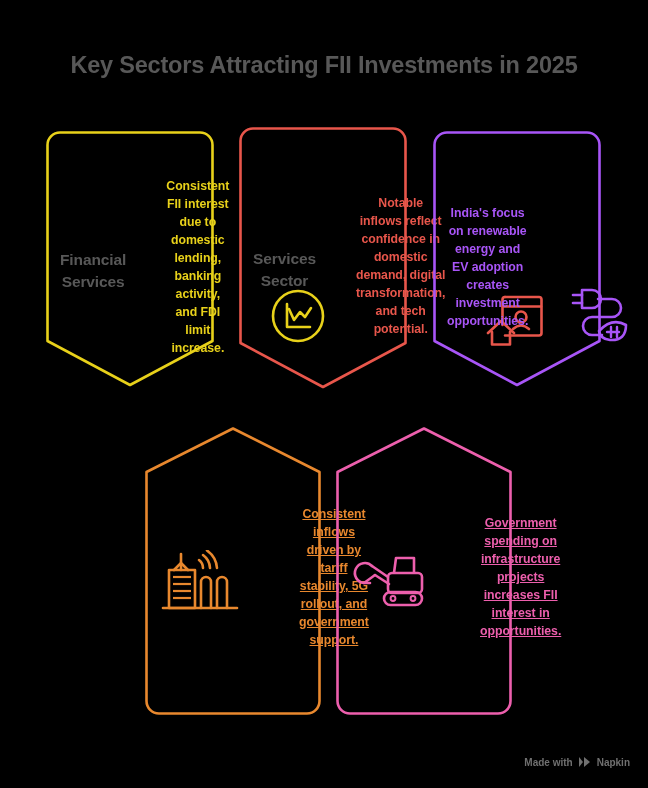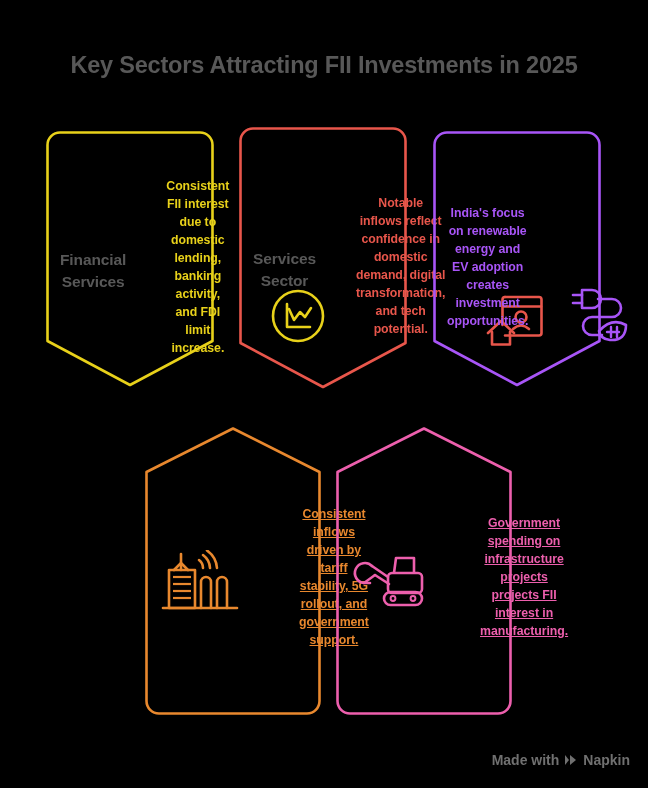--- a/index.html
+++ b/index.html
@@ -86,21 +86,21 @@
 
   
   #footer {
     position: absolute;
     right: 18px;
     bottom: 20px;
     display: flex;
     align-items: center;
     gap: 5px;
     color: #707070;
-    font-size: 14px;
+    font-size: 10px;
     font-weight: bold;
   }
   #footer .nap-mark {
     display: inline-flex;
     align-items: center;
     gap: 1px;
   }
 </style>
 </head>
 <body>
@@ -211,21 +211,21 @@
           <path d="M 44 20 L 46 5 L 64 5 L 64 20" fill="none" stroke="#ED5FAD" stroke-width="2.6" stroke-linejoin="round"></path>
           <rect x="34" y="39" width="38" height="13" rx="6.5" fill="none" stroke="#ED5FAD" stroke-width="2.6"></rect>
           <circle cx="43" cy="45.5" r="2.4" fill="none" stroke="#ED5FAD" stroke-width="2"></circle>
           <circle cx="63" cy="45.5" r="2.4" fill="none" stroke="#ED5FAD" stroke-width="2"></circle>
           <path d="M 38 24 L 22 13" fill="none" stroke="#ED5FAD" stroke-width="2.6" stroke-linecap="round"></path>
           <path d="M 39 31 L 25 22" fill="none" stroke="#ED5FAD" stroke-width="2.6" stroke-linecap="round"></path>
           <path d="M 22 13 A 10 10 0 1 0 14 30 L 20 30" fill="none" stroke="#ED5FAD" stroke-width="2.6" stroke-linecap="round"></path>
           <path d="M 14 30 L 25 22" fill="none" stroke="#ED5FAD" stroke-width="2.6" stroke-linecap="round"></path>
         </svg>
       </div>
-      <div class="card-desc" style="color:#ED5FAD; padding:0 10px;">Government spending on infrastructure projects projects FII interest in manufacturing.</div>
+      <div class="card-desc" style="color:#ED5FAD; padding:0 10px;">Government spending on infrastructure projects increases FII interest in opportunities.</div>
     </div>
   </div>
 
   <div id="footer">
     <span>Made with</span>
     <span class="nap-mark">
       <svg width="14" height="12" viewBox="0 0 14 12">
         <path d="M 1 1 L 1 11 L 5 6 Z" fill="#707070"></path>
         <path d="M 6 1 L 6 11 L 12 6 Z" fill="#707070"></path>
       </svg>

